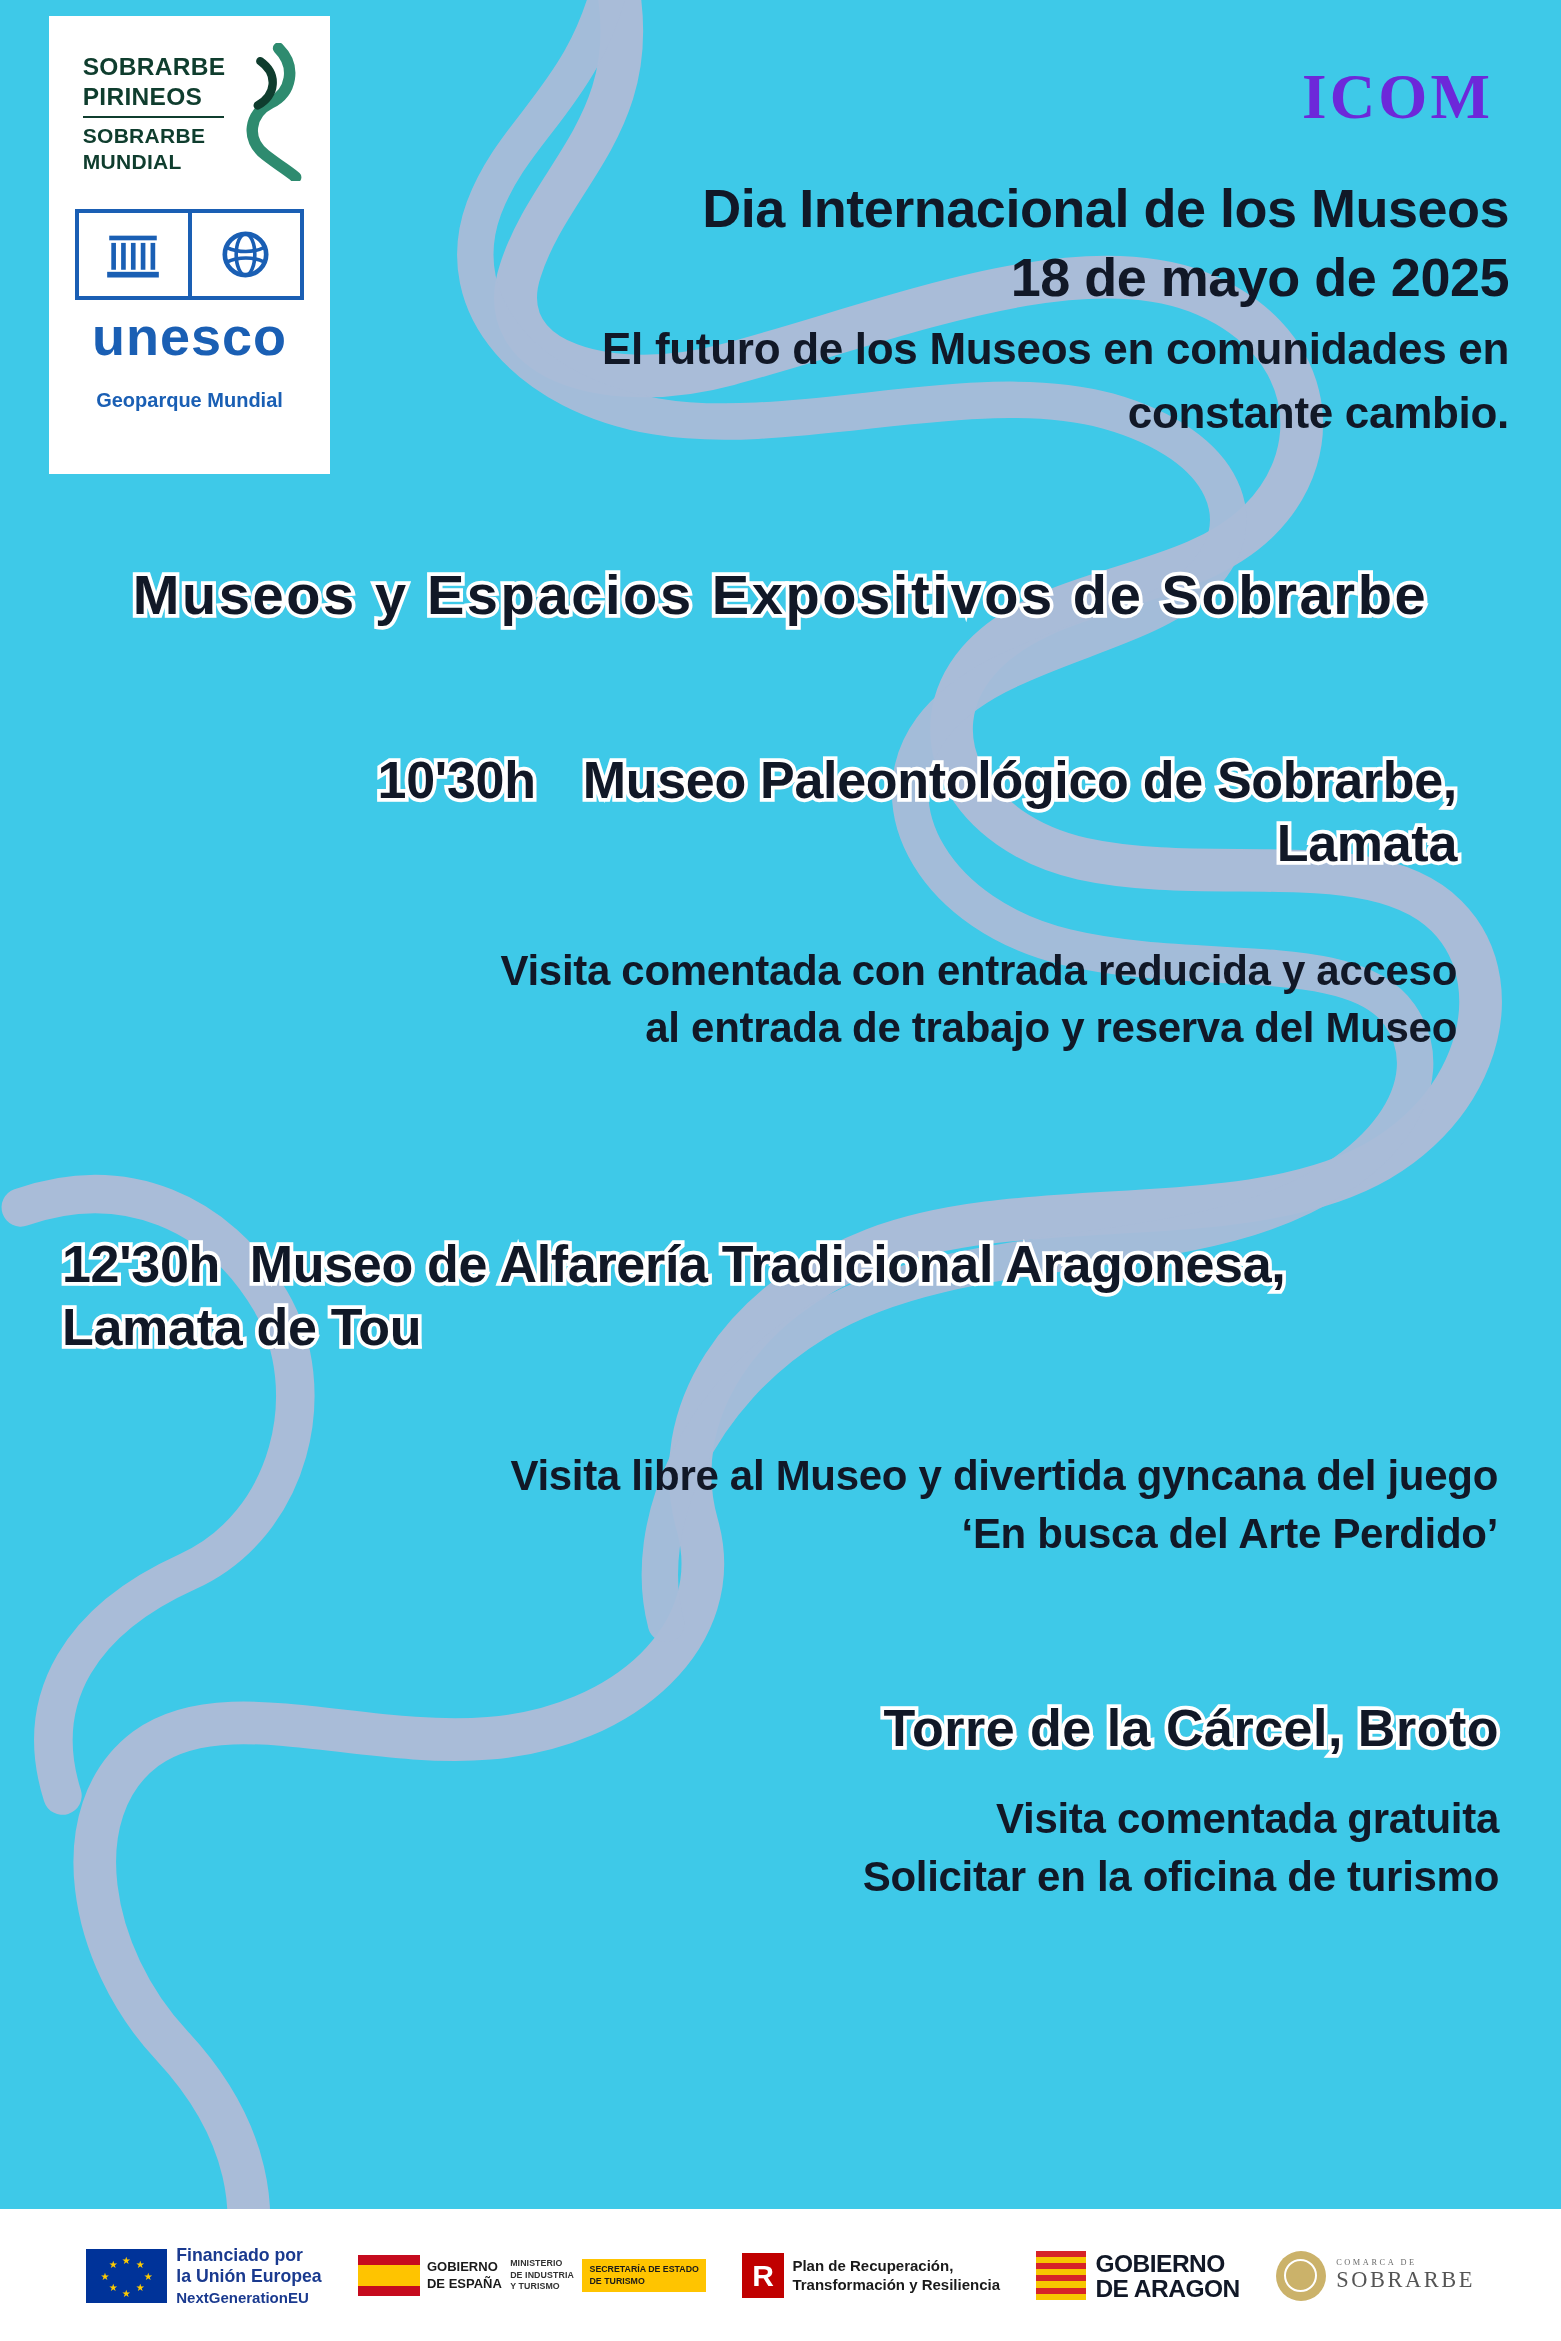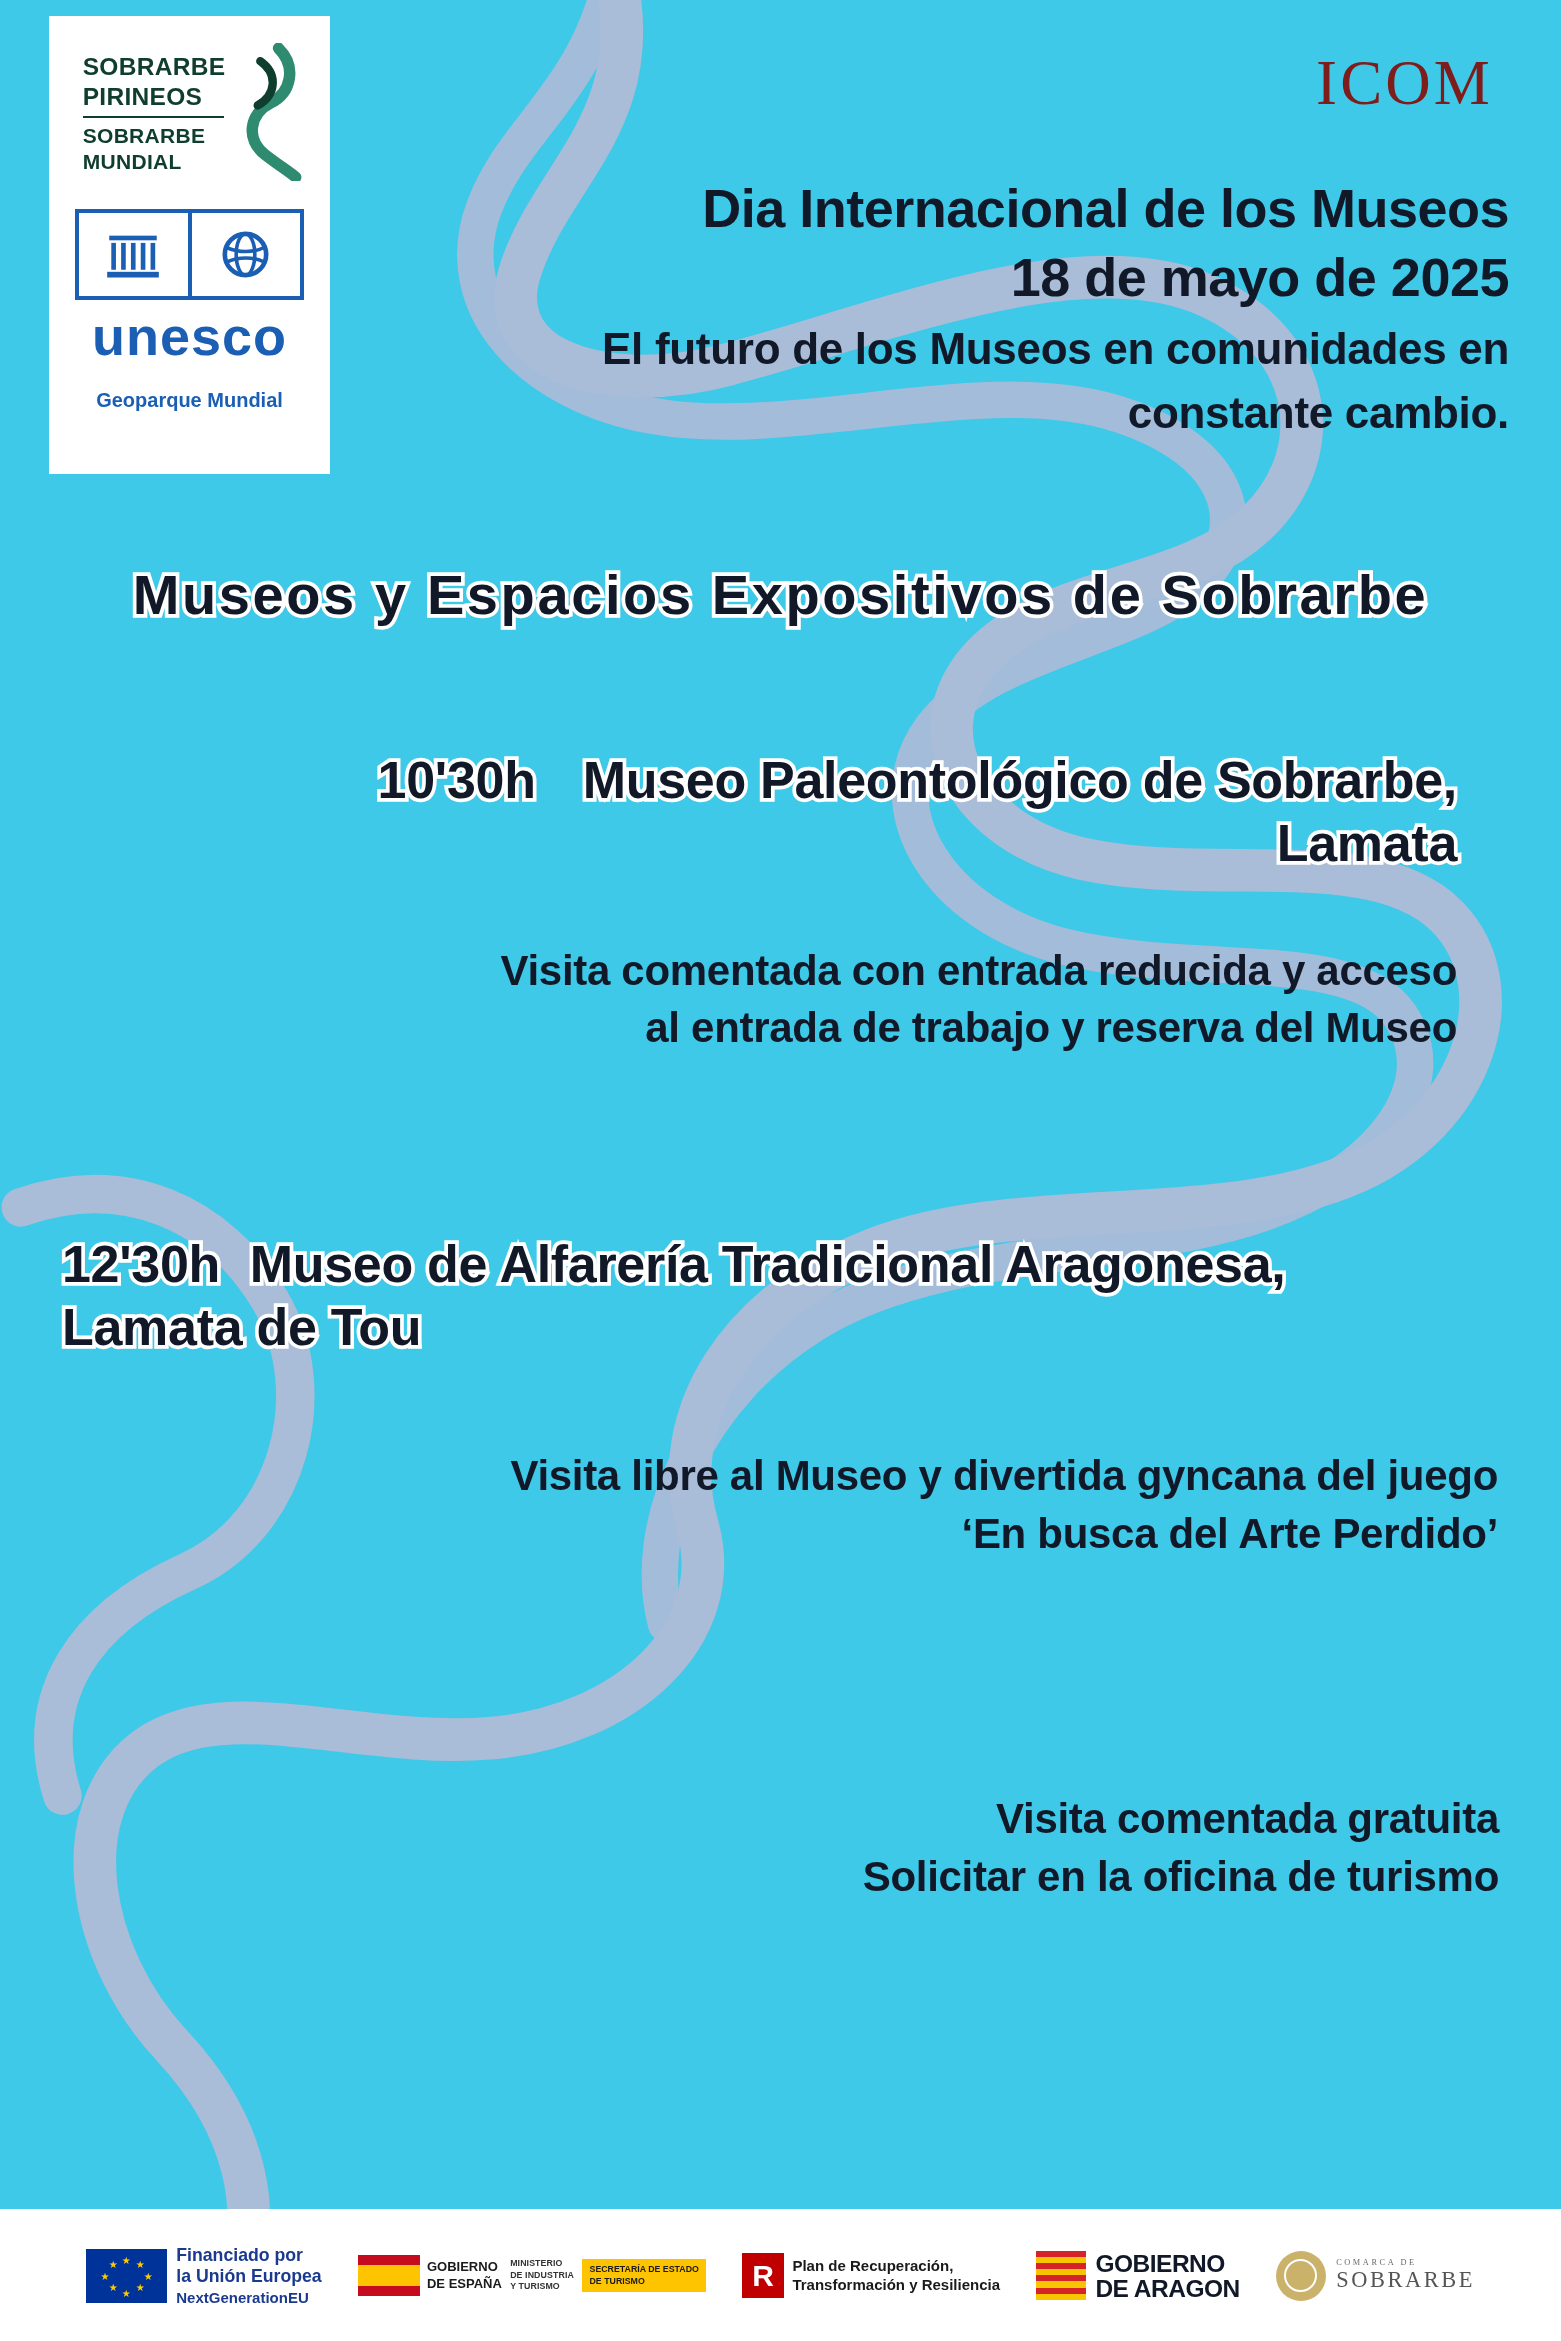--- a/index.html
+++ b/index.html
@@ -110,26 +110,26 @@
     font-size: 20px;
     font-weight: bold;
     color: #1a5fb4;
     margin-top: 26px;
   }
 
   
   .icom {
     position: absolute;
     right: 68px;
-    top: 47px;
+    top: 61px;
     font-family: "Liberation Serif", serif;
     font-size: 63px;
     letter-spacing: 3.1px;
-    color: #7f1d1d;
-    font-weight: normal;
+    color: #6d28d9;
+    font-weight: bold;
   }
 
   
   .header-block {
     position: absolute;
     left: 432px;
     top: 177px;
     width: 1077px;
     text-align: right;
     color: #111827;
@@ -430,20 +430,23 @@
   <div class="ev2-head">
     <span class="outlined">12'30h</span>
     <span class="outlined" style="margin-left:15.6px">Museo de Alfarería Tradicional Aragonesa,</span>
     <div class="outlined">Lamata de Tou</div>
   </div>
   <div class="ev2-body">
     <div>Visita libre al Museo y divertida gyncana del juego</div>
     <div>‘En busca del Arte Perdido’</div>
   </div>
 
+  <div class="ev3-head">
+    <span class="outlined">Torre de la Cárcel, Broto</span>
+  </div>
   <div class="ev3-body">
     <div>Visita comentada gratuita</div>
     <div>Solicitar en la oficina de turismo</div>
   </div>
 
 </div>
 
 <div class="footer">
 
   <div class="f-item">

